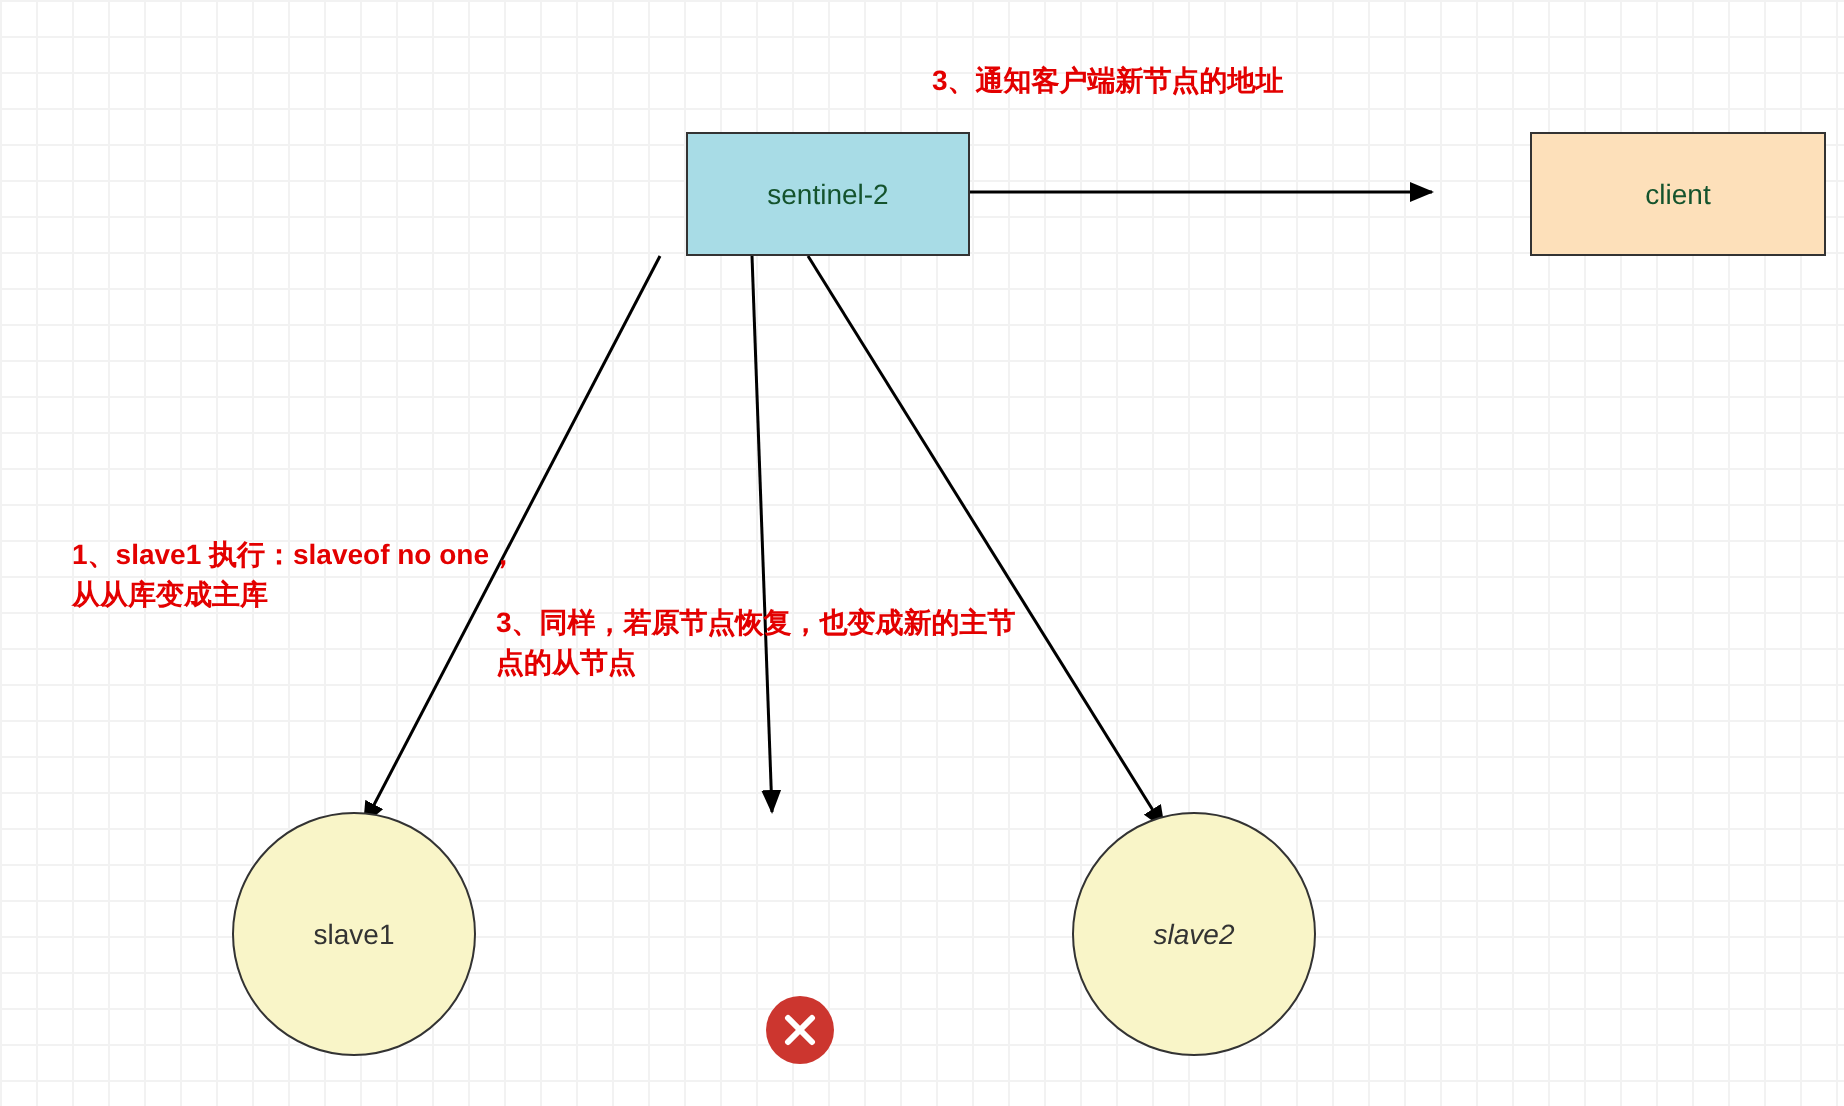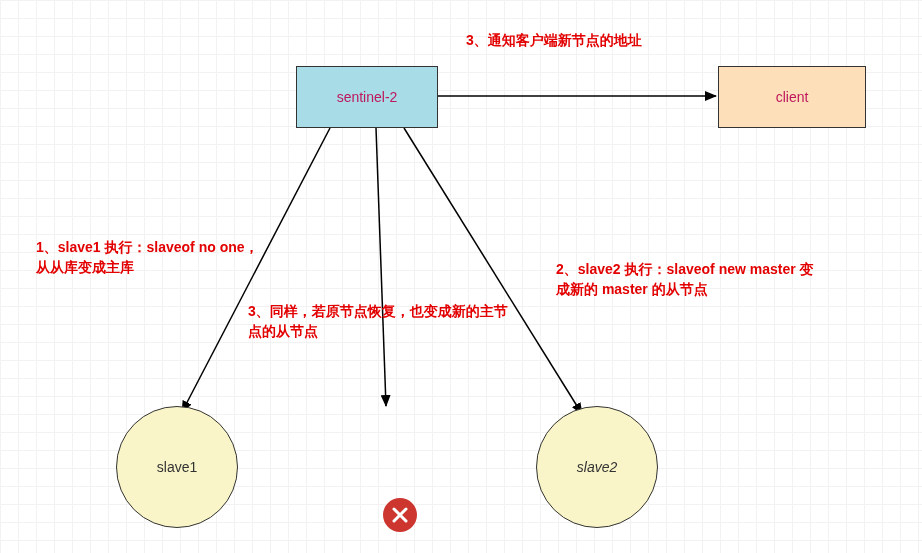--- a/index.html
+++ b/index.html
@@ -27,22 +27,23 @@
     height: 553px;
     pointer-events: none;
   }
   .box {
     position: absolute;
     border: 1.5px solid #333;
     display: flex;
     align-items: center;
     justify-content: center;
     font-size: 14px;
-    color: #be185d;
+    color: #14532d;
     box-sizing: border-box;
+    margin-left: 47px;
   }
   .sentinel { background: #a8dce6; }
   .client { background: #fde0ba; }
   .circle {
     position: absolute;
     border: 1.5px solid #333;
     border-radius: 50%;
     background: #f9f5c8;
     display: flex;
     align-items: center;
@@ -107,18 +108,17 @@
   <svg width="18" height="18" viewBox="0 0 18 18">
     <line x1="3" y1="3" x2="15" y2="15" stroke="#fff" stroke-width="3" stroke-linecap="round"></line>
     <line x1="15" y1="3" x2="3" y2="15" stroke="#fff" stroke-width="3" stroke-linecap="round"></line>
   </svg>
 </div>
 
 <div class="circle" style="left:536px; top:406px; width:122px; height:122px;font-style:italic;">
   <span>slave2</span>
 </div>
 
-<div class="ann" style="left:36px; top:237px; width:234px;">1、slave1 执行：slaveof no one，从从库变成主库</div>
-<div class="ann" style="left:556px; top:259px; width:260px;">2、slave2 执行：slaveof new master 变成新的 master 的从节点</div>
+<div class="ann" style="left:36px; top:267px; width:234px;">1、slave1 执行：slaveof no one，从从库变成主库</div>
 <div class="ann" style="left:248px; top:301px; width:270px;">3、同样，若原节点恢复，也变成新的主节点的从节点</div>
 <div class="ann" style="left:466px; top:30px; width:250px;">3、通知客户端新节点的地址</div>
 
 </div>
 
 </body></html>

